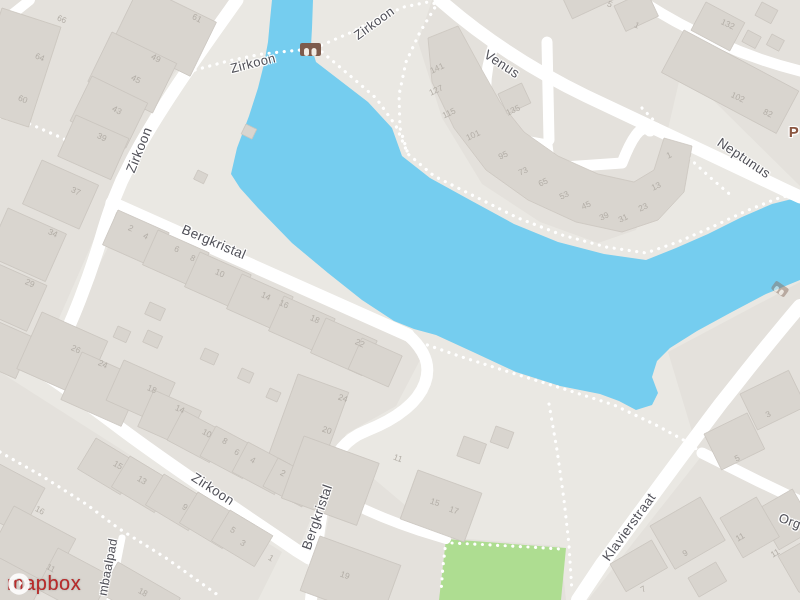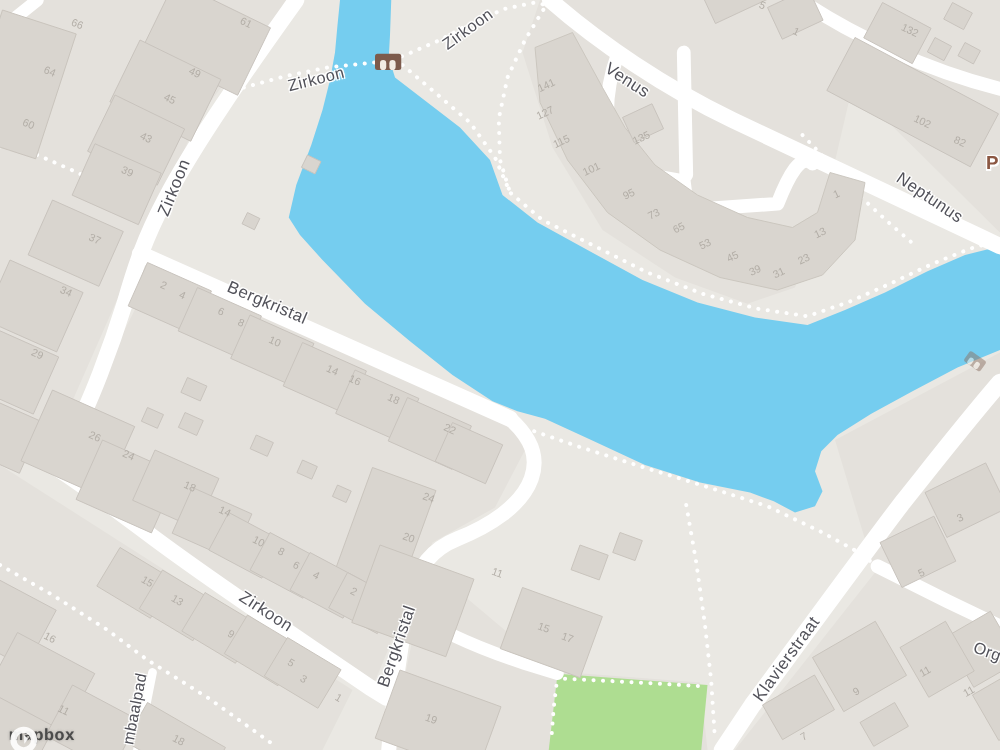--- a/index.html
+++ b/index.html
@@ -10,21 +10,21 @@
   .bld{fill:#d9d5cf;stroke:#c8c3bc;stroke-width:.7;}
   .road{fill:none;stroke:#ffffff;stroke-linecap:round;stroke-linejoin:round;}
   .dots{fill:none;stroke:#ffffff;stroke-width:3.2;stroke-linecap:round;stroke-dasharray:0.1 7.5;}
   .slabel{position:absolute;white-space:nowrap;color:#52525a;font-size:13.5px;letter-spacing:.4px;
     text-shadow:-1px -1px 0 rgba(255,255,255,.95),1px -1px 0 rgba(255,255,255,.95),
     -1px 1px 0 rgba(255,255,255,.95),1px 1px 0 rgba(255,255,255,.95),0 0 3px #fff;}
   .hn{position:absolute;font-size:8.5px;color:#b3aea7;white-space:nowrap;}
   #attribution{position:absolute;right:2px;bottom:2px;font-size:11.5px;color:#454545;
     background:rgba(255,255,255,.5);padding:1px 5px 2px;}
   #logo{position:absolute;left:7px;bottom:5px;display:flex;align-items:center;gap:4px;opacity:.92;}
-  #logo .word{font-size:13px;font-weight:700;letter-spacing:.5px;color:#404040;
+  #logo .word{font-size:20px;font-weight:400;letter-spacing:.5px;color:#b91c1c;
     text-shadow:0 0 1px rgba(90,90,90,.55),0 0 3px rgba(120,120,120,.35);}
 </style>
 </head>
 <body>
 
 <div id="map">
   <svg width="800" height="600" viewBox="0 0 800 600">
 
     <g>
       <path class="blk" d="M0,0 L231,0 L160,92 L112,198 L38,366 L0,348 Z"></path>

